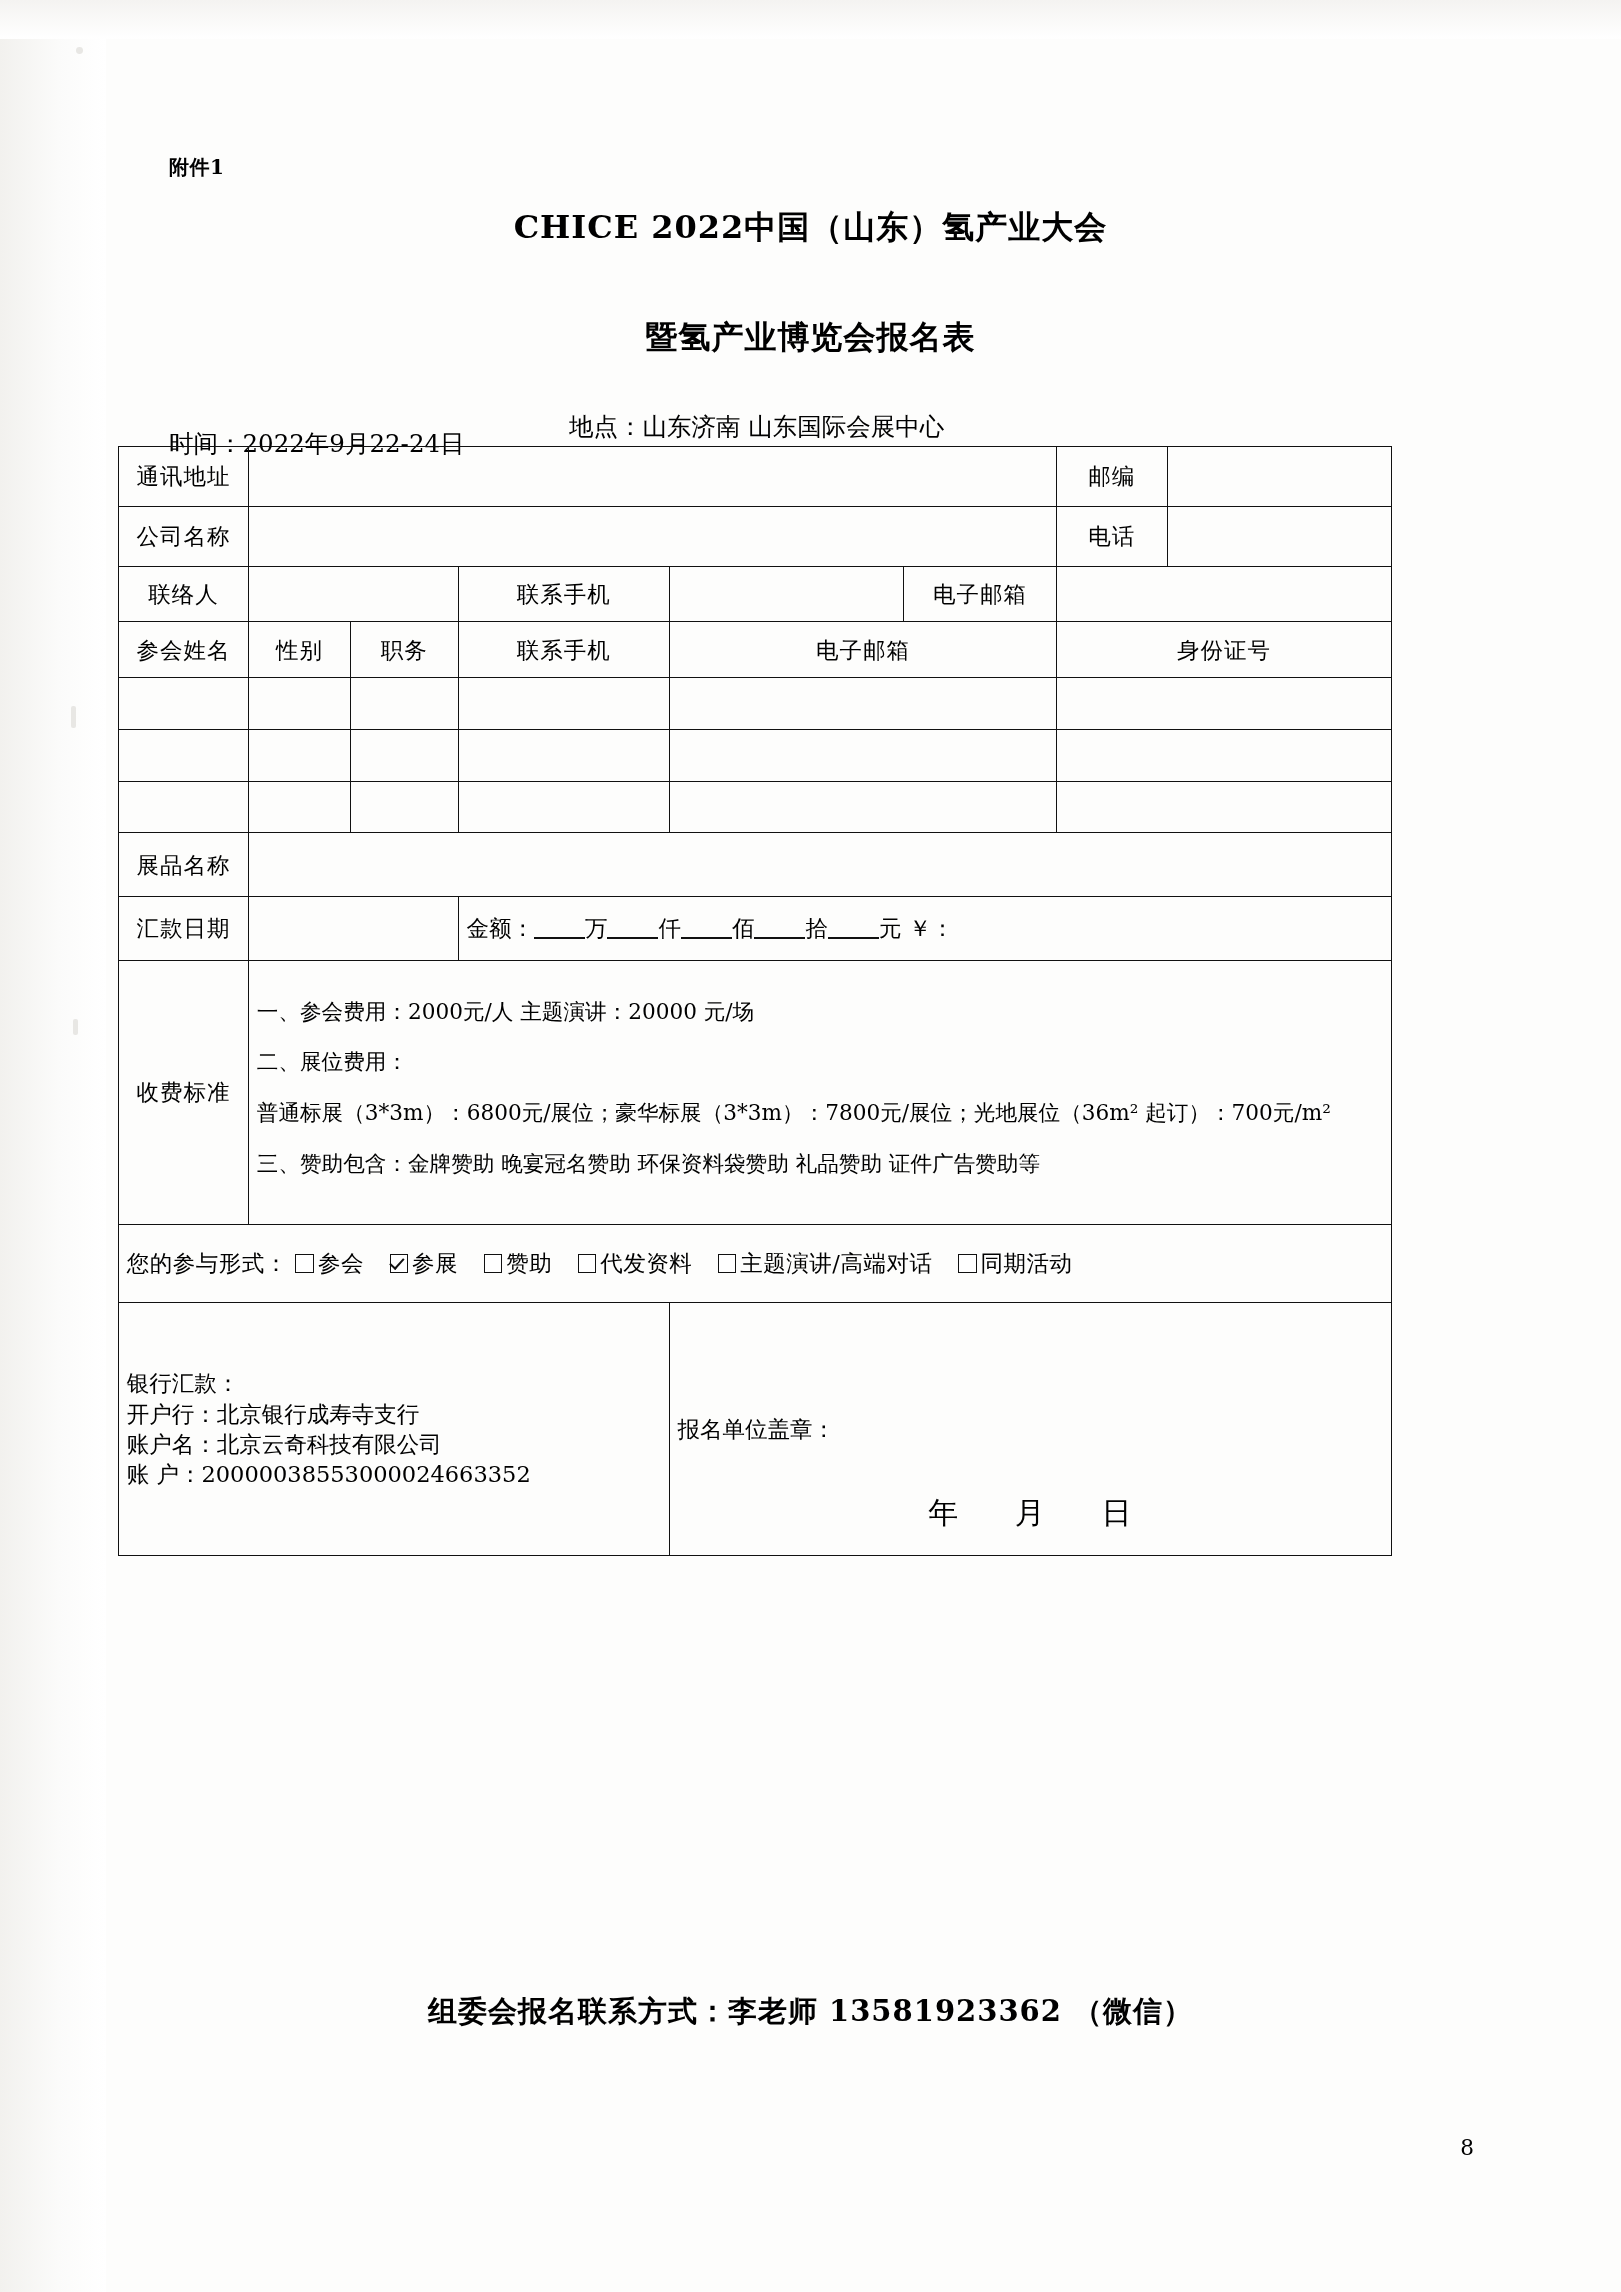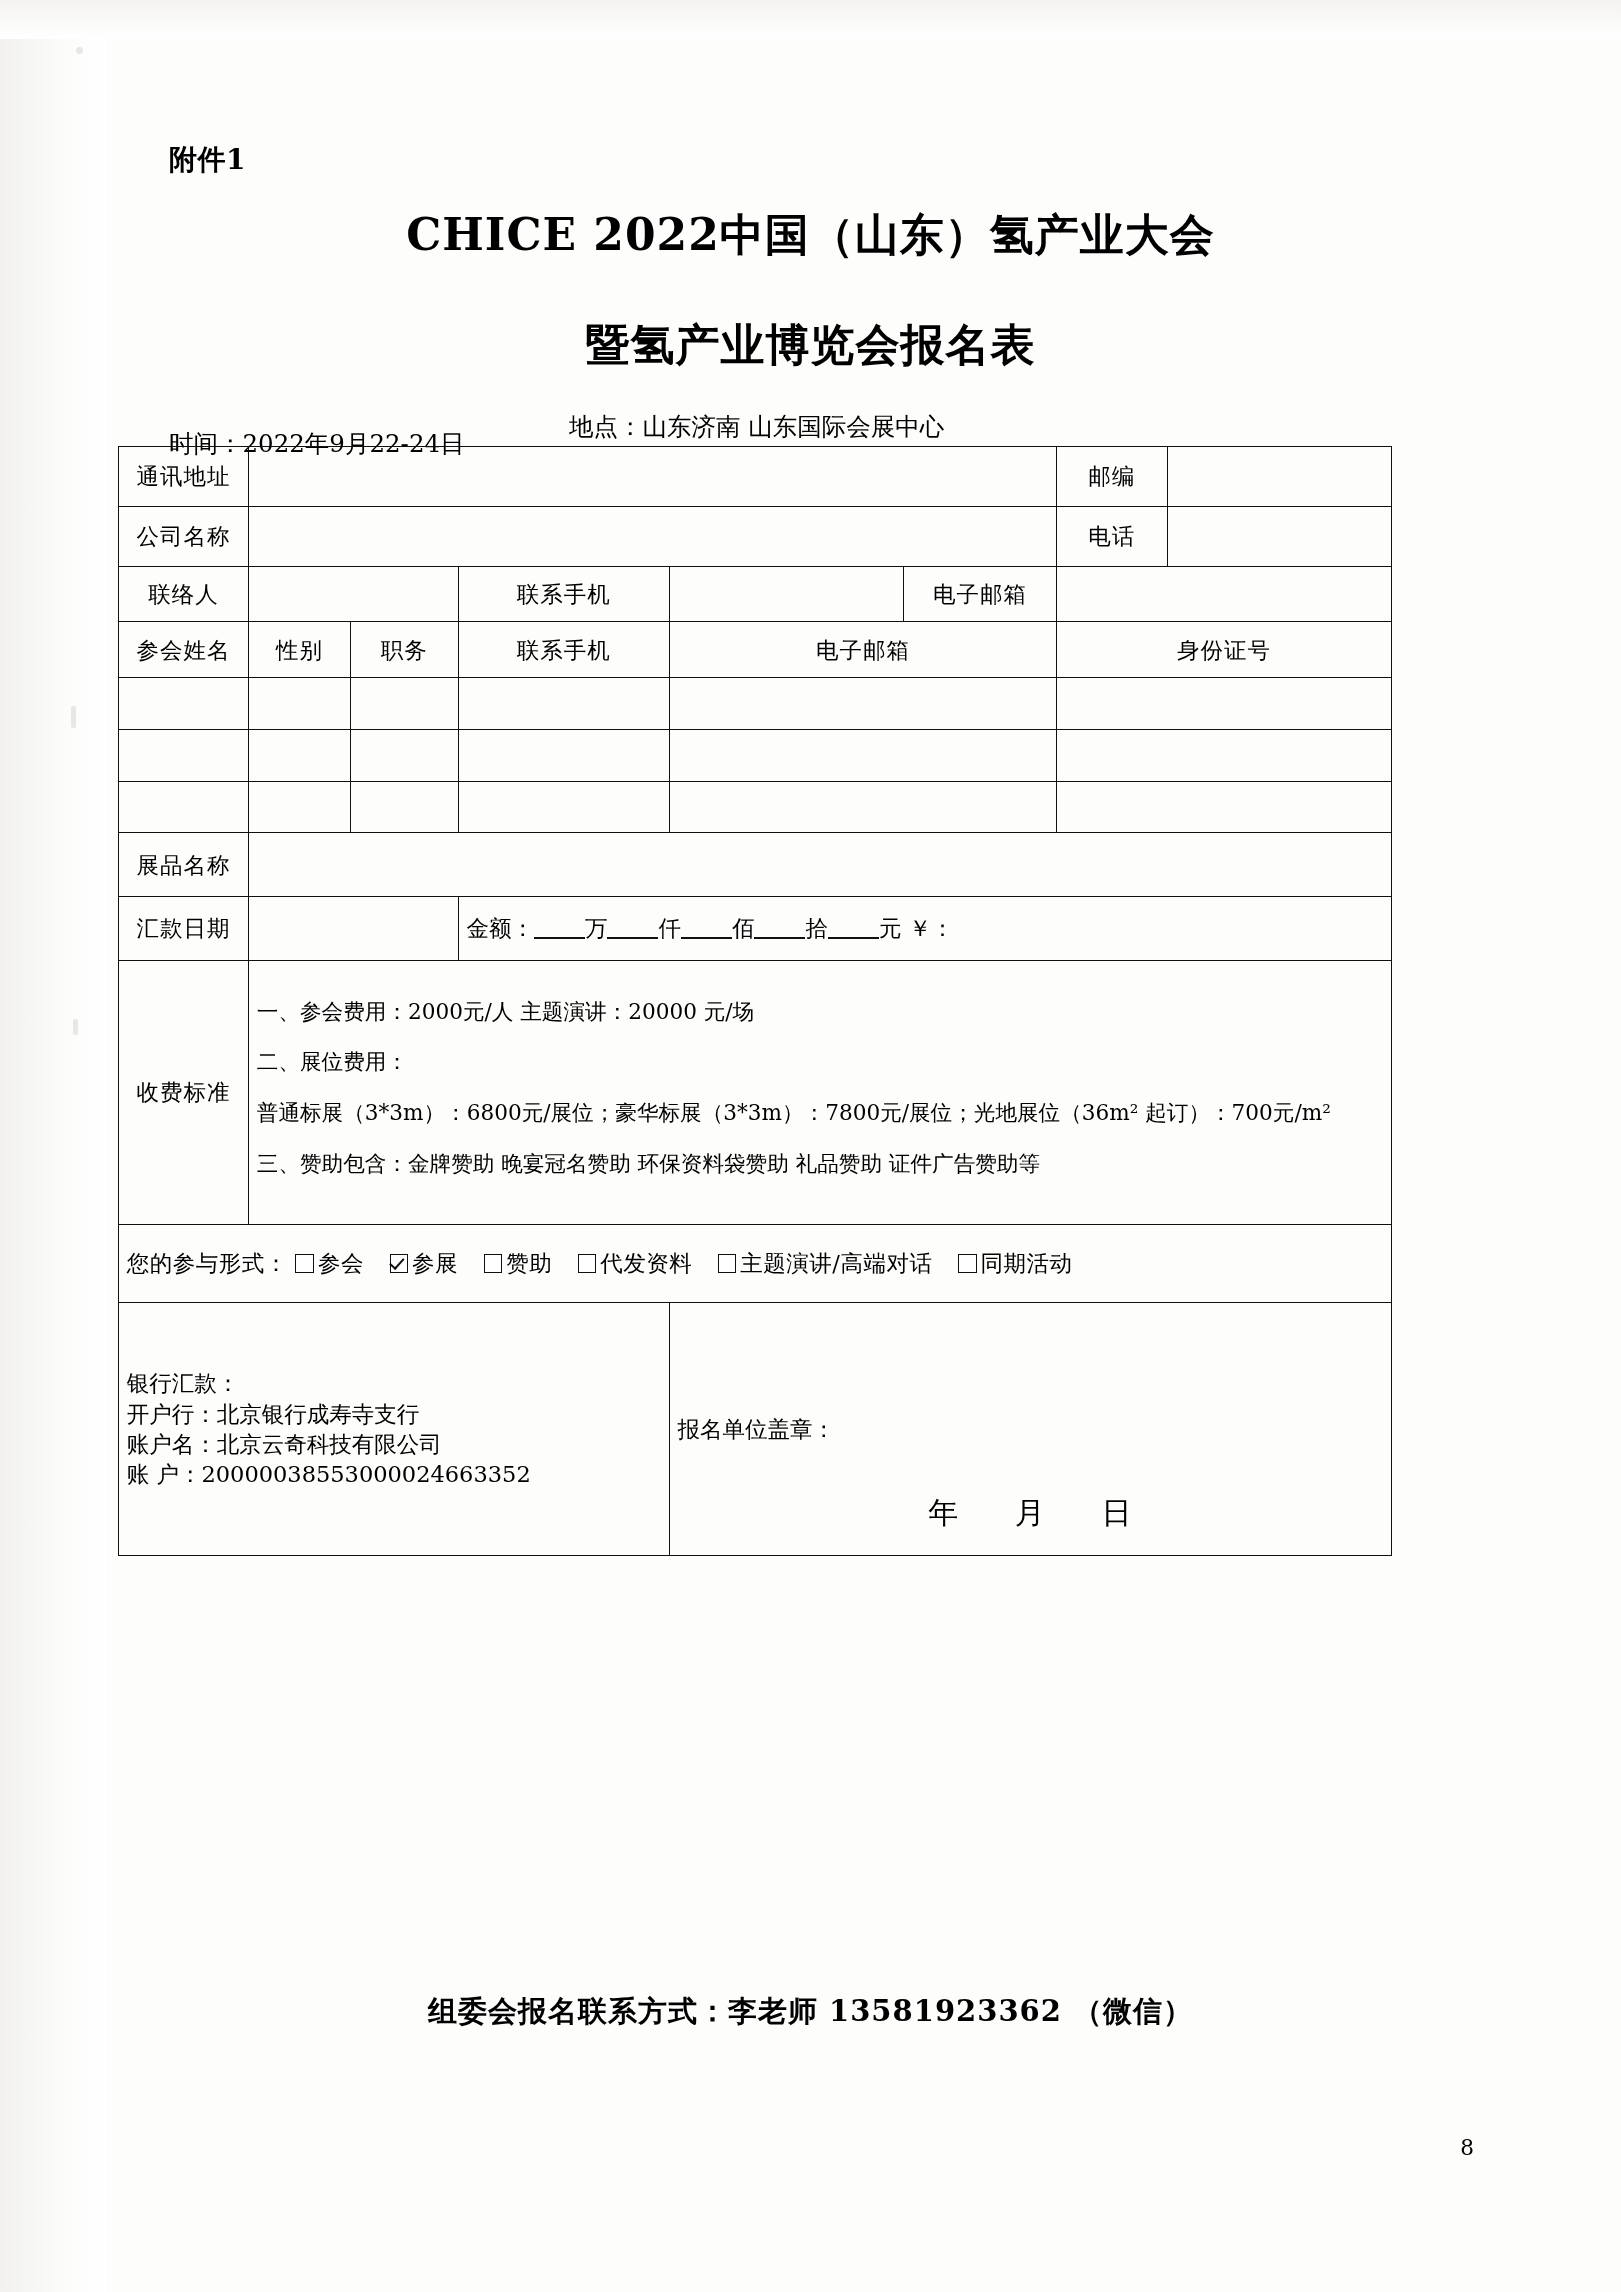--- a/index.html
+++ b/index.html
@@ -37,35 +37,35 @@
   }
   .scan-speck {
     position: absolute;
     background: #e8e7e4;
     border-radius: 50%;
   }
 
   .attachment-label {
     position: absolute;
     left: 169px;
-    top: 141px;
-    font-size: 28px;
+    top: 154px;
+    font-size: 20px;
     font-weight: 700;
     letter-spacing: 0.5px;
     font-family: "DejaVu Serif", "Liberation Serif", serif;
   }
 
   .doc-title {
     position: absolute;
     left: 0;
     width: 1621px;
     text-align: center;
     font-family: "DejaVu Serif", "Liberation Serif", serif;
     font-weight: 700;
-    font-size: 44px;
+    font-size: 32px;
     letter-spacing: 1px;
   }
   .doc-title.line1 { top: 206px; }
   .doc-title.line2 { top: 316px; }
 
   .meta-row {
     position: absolute;
     top: 410px;
     left: 169px;
     width: 1284px;

